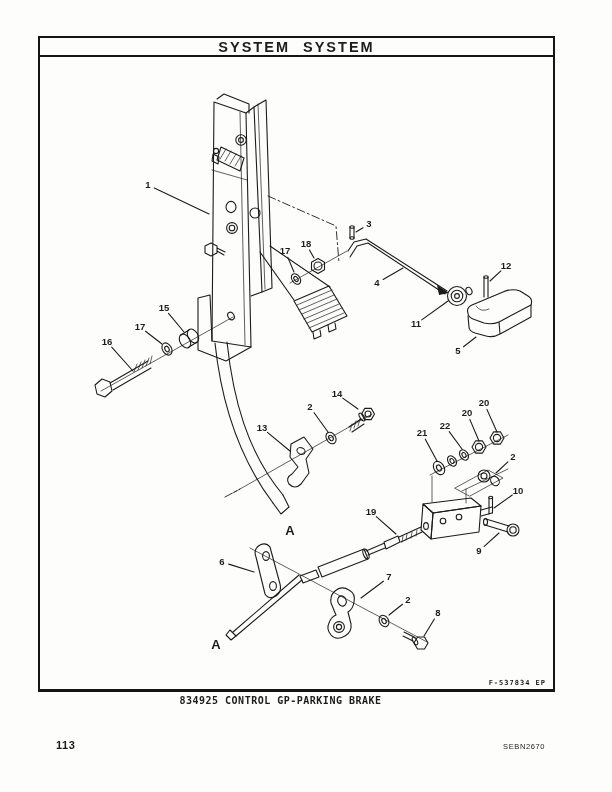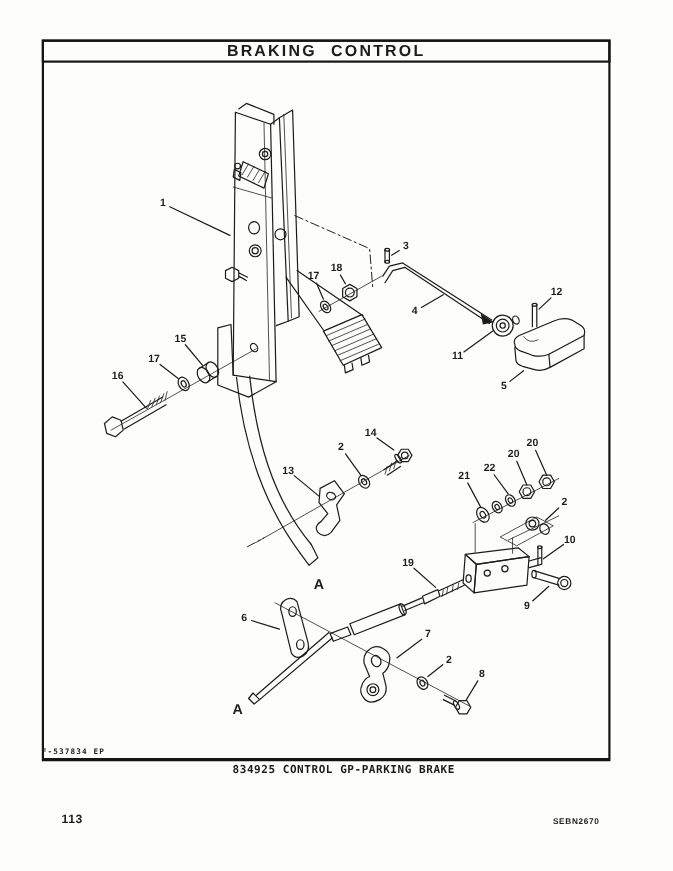--- a/index.html
+++ b/index.html
@@ -14,36 +14,36 @@
     border:2px solid #151515; border-bottom-width:3px; box-sizing:border-box;
     background:transparent;
   }
   .title-box {
     position:absolute; left:38px; top:36px; width:517px; height:21px;
     border:2px solid #151515; box-sizing:border-box;
     display:flex; align-items:center; justify-content:center;
     font-weight:bold; font-size:14.5px; letter-spacing:2px; word-spacing:7px;
   }
   .fig-ref {
-    position:absolute; left:38px; top:679px; width:508px; text-align:left;
+    position:absolute; left:38px; top:679px; width:508px; text-align:right;
     font-family:"DejaVu Sans Mono", monospace; font-weight:bold;
     font-size:7px; letter-spacing:1px;
   }
   .caption {
-    position:absolute; left:54px; top:695px; width:517px; text-align:center;
+    position:absolute; left:22px; top:695px; width:517px; text-align:center;
     font-family:"DejaVu Sans Mono", monospace; font-weight:bold;
     font-size:10px; letter-spacing:0.5px;
   }
   .footer-left {
     position:absolute; left:56px; top:739px;
     font-weight:bold; font-size:11px; letter-spacing:0.5px;
   }
   .footer-right {
     position:absolute; right:67px; top:742px;
-    font-weight:bold; font-size:7.5px; letter-spacing:0.6px;
+    font-weight:normal; font-size:7.5px; letter-spacing:0.6px;
   }
   svg.diagram { position:absolute; left:38px; top:57px; }
   .ink path, .ink circle, .ink ellipse, .ink line {
     stroke:var(--ink); fill:none; stroke-width:1.1;
     stroke-linecap:round; stroke-linejoin:round;
   }
   .ink .thin  { stroke-width:0.7; }
   .ink .dash  { stroke-width:0.9; stroke-dasharray:8 3 2 3; }
   .ink .fill  { fill:var(--ink); stroke:none; }
   .leader { stroke:var(--ink); stroke-width:0.8; }
@@ -55,21 +55,21 @@
     font-family:"Liberation Sans", sans-serif; font-weight:700; font-size:13px;
     fill:var(--ink); text-anchor:middle; dominant-baseline:middle;
   }
 </style>
 </head>
 <body>
 
 <div class="page">
 
   <div class="title-box">
-    <span>BRAKING CONTROL</span>
+    <span>SYSTEM SYSTEM</span>
   </div>
 
   <div class="frame"></div>
 
   <svg class="diagram ink" width="517" height="633" viewBox="38 57 517 633" xmlns="http://www.w3.org/2000/svg">
 
     <path class="thin" d="
       M101 391 L233 317
       M290 283 L347 251
       M233 493 L372 414

